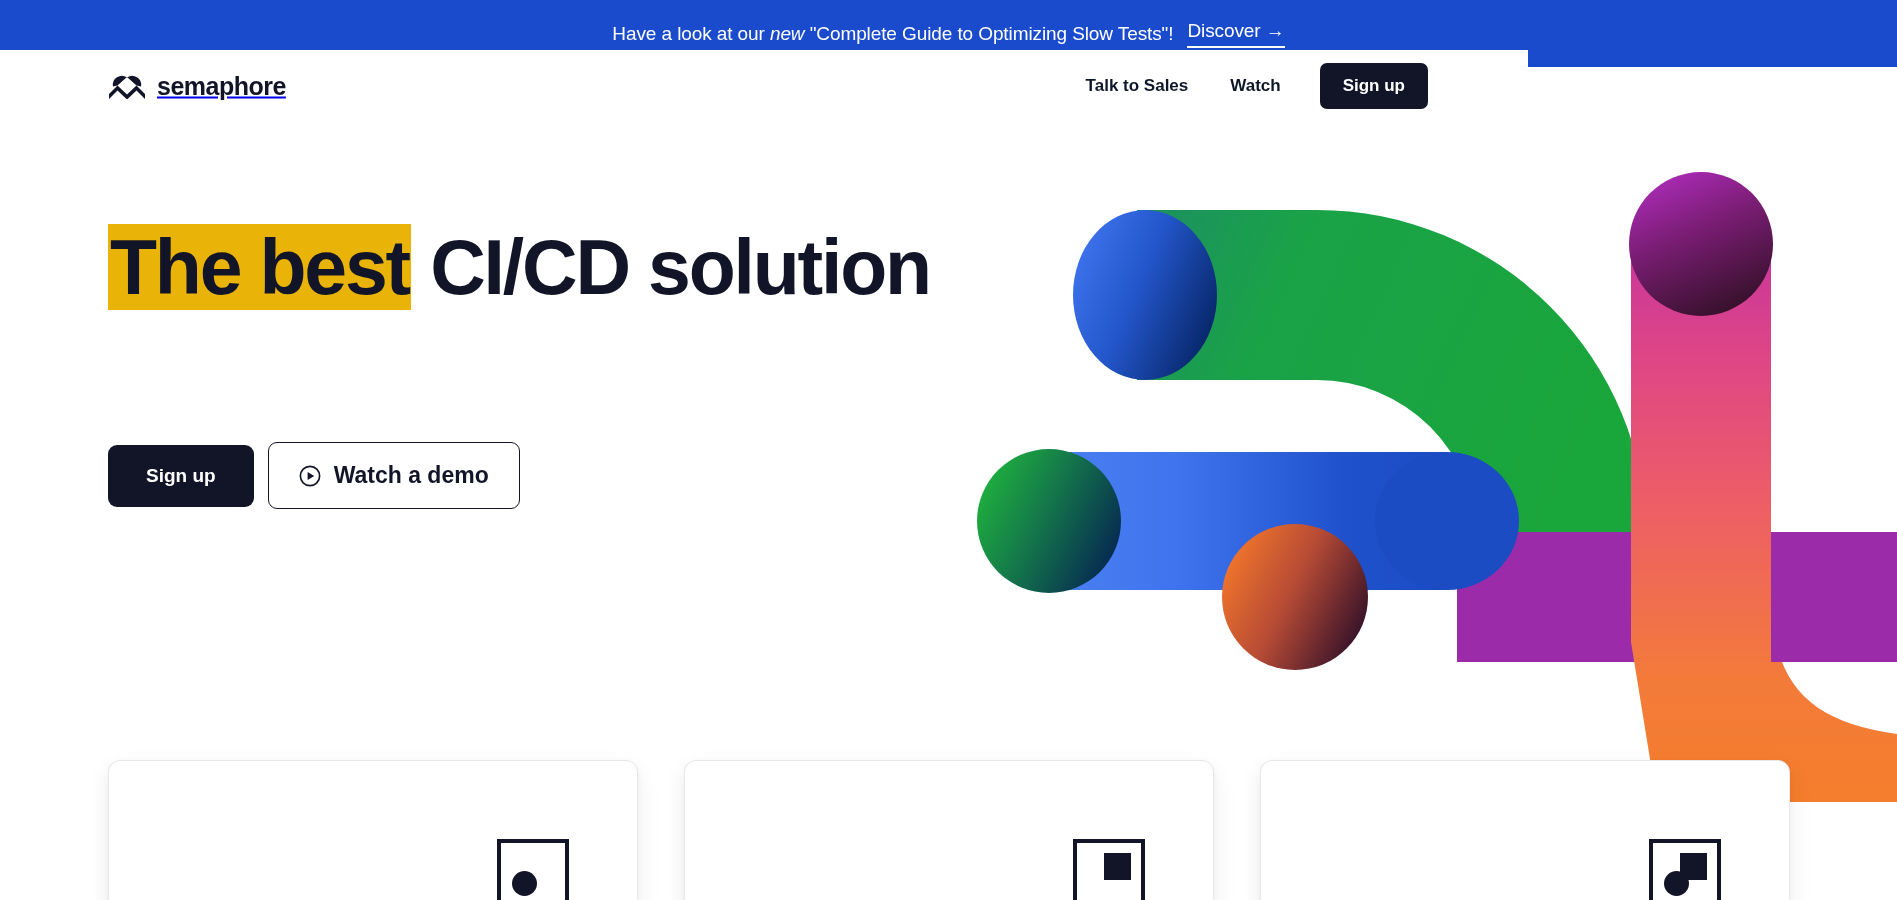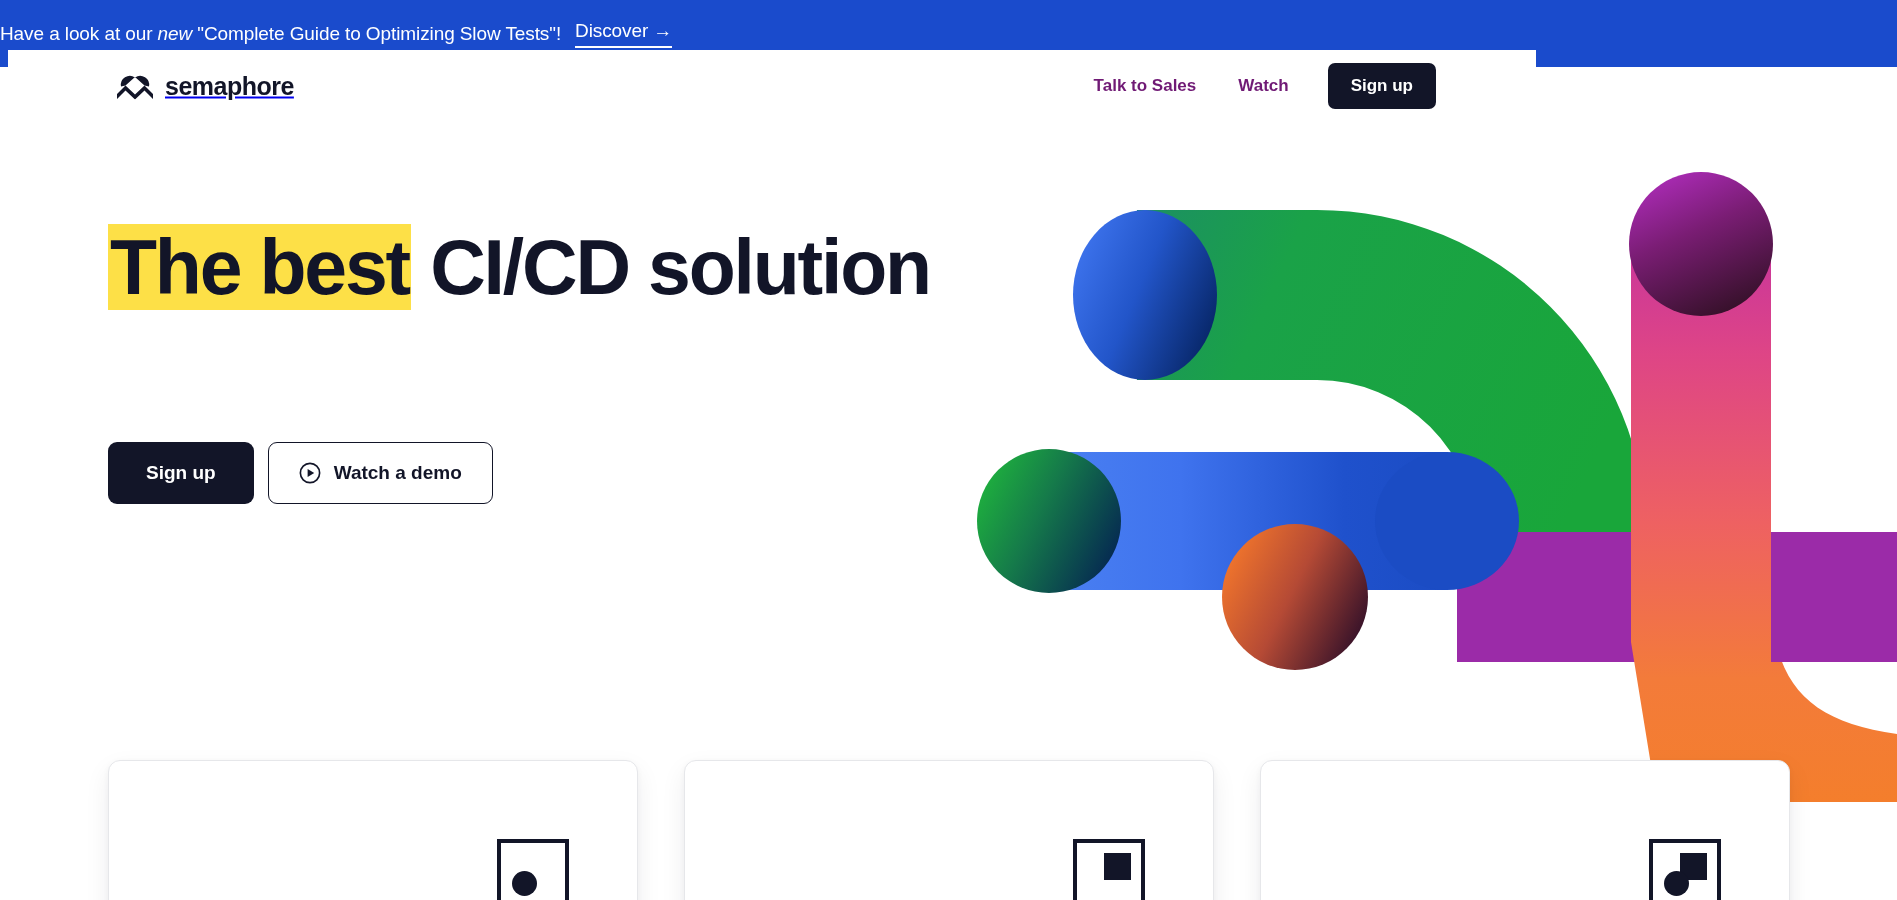--- a/index.html
+++ b/index.html
@@ -8,40 +8,40 @@
     background:#ffffff;
     font-family:"Liberation Sans", sans-serif;
     overflow:hidden;
   }
   .page { position:relative; width:1897px; height:900px; background:#fff; overflow:hidden; }
 
   
   .banner {
     position:absolute; left:0; top:0; width:1897px; height:67px;
     background:#1A4BCC;
-    display:flex; align-items:center; justify-content:flex-start;
+    display:flex; align-items:center; justify-content:center;
     color:#ffffff;
     font-size:19px;
     letter-spacing:-0.1px;
   }
   .banner-text { white-space:nowrap; }
   .banner-em { font-style:italic; }
   .banner-link {
     margin-left:14px;
     color:#ffffff;
     text-decoration:none;
     border-bottom:2px solid #fff;
     padding-bottom:4px;
     white-space:nowrap;
     cursor:pointer;
   }
 
   
   .navbar {
-    position:absolute; left:8px; top:50px; width:1528px; height:72px;
+    position:absolute; left:0; top:50px; width:1528px; height:72px;
     display:flex; align-items:center;
     background:#fff;
     z-index:30;
   }
   .logo-wrap {
     position:absolute; left:108px; top:50%; transform:translateY(-50%);
     display:flex; align-items:center; gap:11px; cursor:pointer;
   }
   .logo-mark { width:38px; height:26px; display:block; }
   .logo-text {
@@ -57,21 +57,21 @@
     font-size:17px; font-weight:bold; color:#121528;
     text-decoration:none; cursor:pointer; white-space:nowrap;
     padding:0 26px;
   }
 
   .nav-right {
     position:absolute; right:100px; top:50%; transform:translateY(-50%);
     display:flex; align-items:center; gap:0px;
   }
   .nav-action {
-    font-size:17px; font-weight:bold; color:#701a75;
+    font-size:17px; font-weight:bold; color:#0f172a;
     text-decoration:none; cursor:pointer; white-space:nowrap;
     padding:0 21px;
   }
   .btn-signup-nav {
     margin-left:18px;
     background:#121528; color:#ffffff;
     font-size:17px; font-weight:bold;
     border:none; border-radius:7px;
     padding:13px 23px;
     cursor:pointer; white-space:nowrap;
@@ -93,41 +93,41 @@
     width:950px;
   }
   .hero-headline {
     font-size:77px;
     font-weight:bold;
     line-height:0.97;
     color:#121528;
     letter-spacing:-2.2px;
   }
   .hl-mark {
-    background:#fde047;
+    background:#eab308;
     color:#121528;
     padding:0 2px;
     box-decoration-break:clone;
     -webkit-box-decoration-break:clone;
   }
   .hero-ctas {
     display:flex; align-items:center; gap:14px;
     margin-top:63px;
   }
   .btn-signup-hero {
     background:#121528; color:#ffffff;
     font-size:19px; font-weight:bold;
     border:none; border-radius:9px;
     padding:20px 38px;
     cursor:pointer;
     font-family:"Liberation Sans", sans-serif;
   }
   .btn-demo {
     background:#ffffff; color:#121528;
-    font-size:19px; font-weight:bold;
+    font-size:23px; font-weight:bold;
     border:1.5px solid #121528; border-radius:9px;
     padding:19px 30px;
     cursor:pointer;
     display:flex; align-items:center; gap:13px;
     font-family:"Liberation Sans", sans-serif;
   }
   .play-icon { width:22px; height:22px; flex:none; display:block; }
 
   
   .cards {

